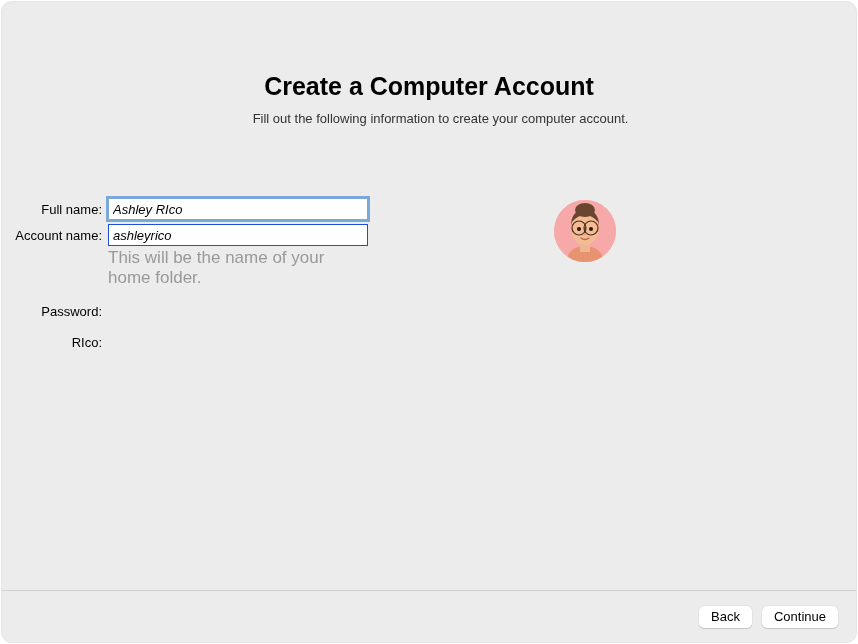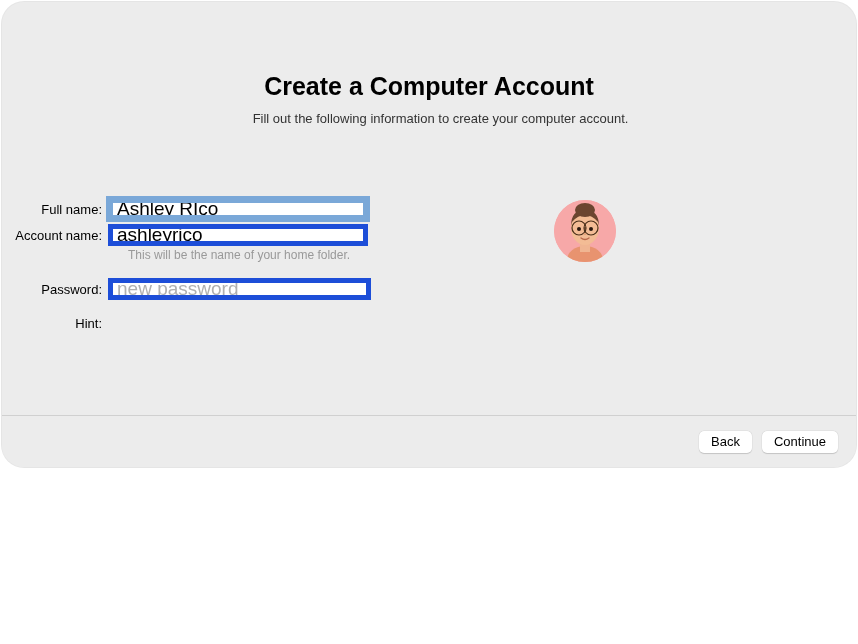--- a/index.html
+++ b/index.html
@@ -10,24 +10,24 @@
     body {
       font-family: -apple-system, BlinkMacSystemFont, "Helvetica Neue", Helvetica, Arial, sans-serif;
       background: #ffffff;
       width: 858px;
       height: 644px;
       overflow: hidden;
       position: relative;
     }
     .window {
       width: 854px;
-      height: 465px;
+      height: 640px;
       margin: 2px;
       background: #ececec;
-      border-radius: 22px;
+      border-radius: 10px;
       position: relative;
       overflow: hidden;
       box-shadow: 0 0 0 1px rgba(0,0,0,0.1);
     }
     .content {
       padding-top: 70px;
       text-align: center;
     }
     .title {
       font-size: 25px;
@@ -55,46 +55,46 @@
       text-align: left;
     }
     .label {
       font-size: 13px;
       color: #000;
       text-align: right;
       white-space: nowrap;
     }
     .input {
       height: 22px;
-      border: 5px solid #1d4ed8;
+      border: 1px solid #1d4ed8;
       background: #fff;
       padding: 1px 4px;
-      font-size: 19px;
+      font-size: 13px;
       font-family: inherit;
       border-radius: 0;
       outline: none;
+      font-style: italic;
     }
     .input.focused {
       outline: 3px solid #7aa8d8;
       outline-offset: -1px;
       border-color: #7aa8d8;
     }
     .syscolor {
       color: #000;
     }
     .input::placeholder {
       color: #b0b0b0;
     }
     .hint-text {
-      font-size: 12px;
+      font-size: 17px;
       color: #999;
       grid-column: 2;
       margin-top: -2px;
       margin-bottom: 12px;
-      margin-left: 20px;
     }
     .password-row {
       display: flex;
       gap: 4px;
     }
     .password-row .input {
       flex: 1;
     }
     .spacer-row {
       grid-column: 1 / -1;
@@ -199,26 +199,25 @@
         <div class="label">Full name:</div>
         <input type="text" class="input focused syscolor" value="Ashley RIco" style="">
 
         <div class="label">Account name:</div>
         <input type="text" class="input syscolor" value="ashleyrico" style="">
 
         <div class="hint-text">This will be the name of your home folder.</div>
 
         <div class="label">Password:</div>
         <div class="password-row">
-          <input type="password" class="input" placeholder="new password" style="">
         </div>
 
         <div class="spacer-row"></div>
 
-        <div class="label">Hint:</div>
+        <div class="label">RIco:</div>
 
 
       </div>
     </div>
   </div>
 
   <div class="footer">
     <button class="button">Back</button>
     <button class="button">Continue</button>
   </div>

